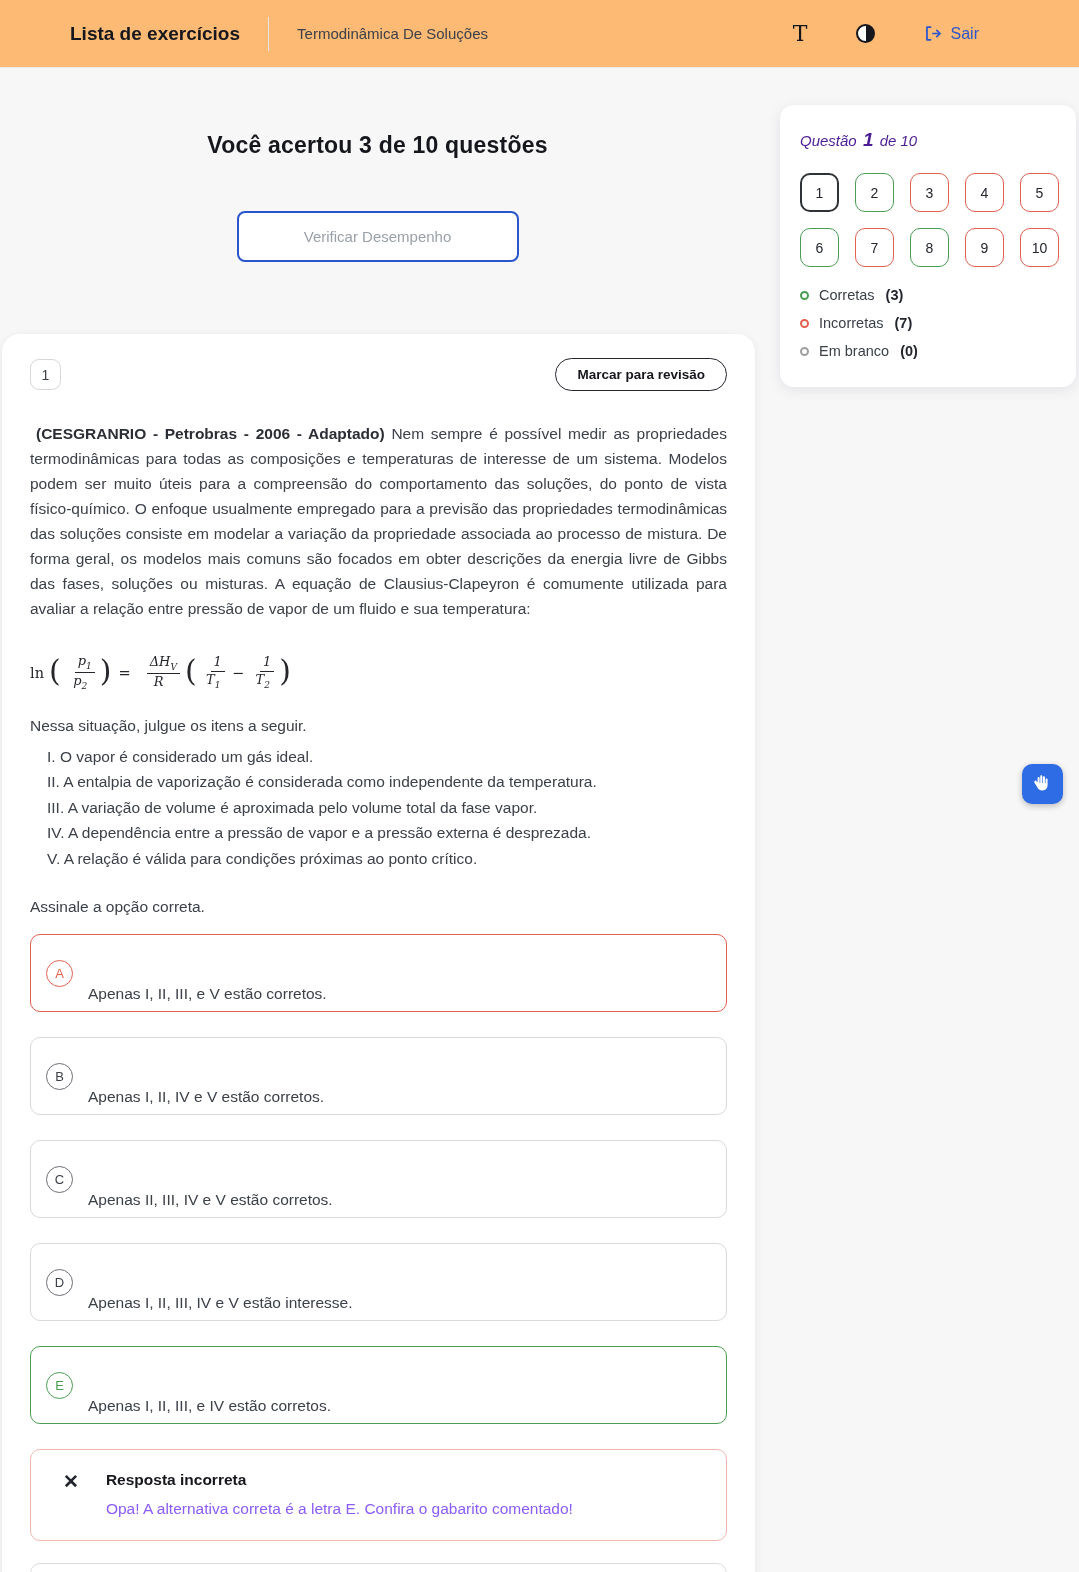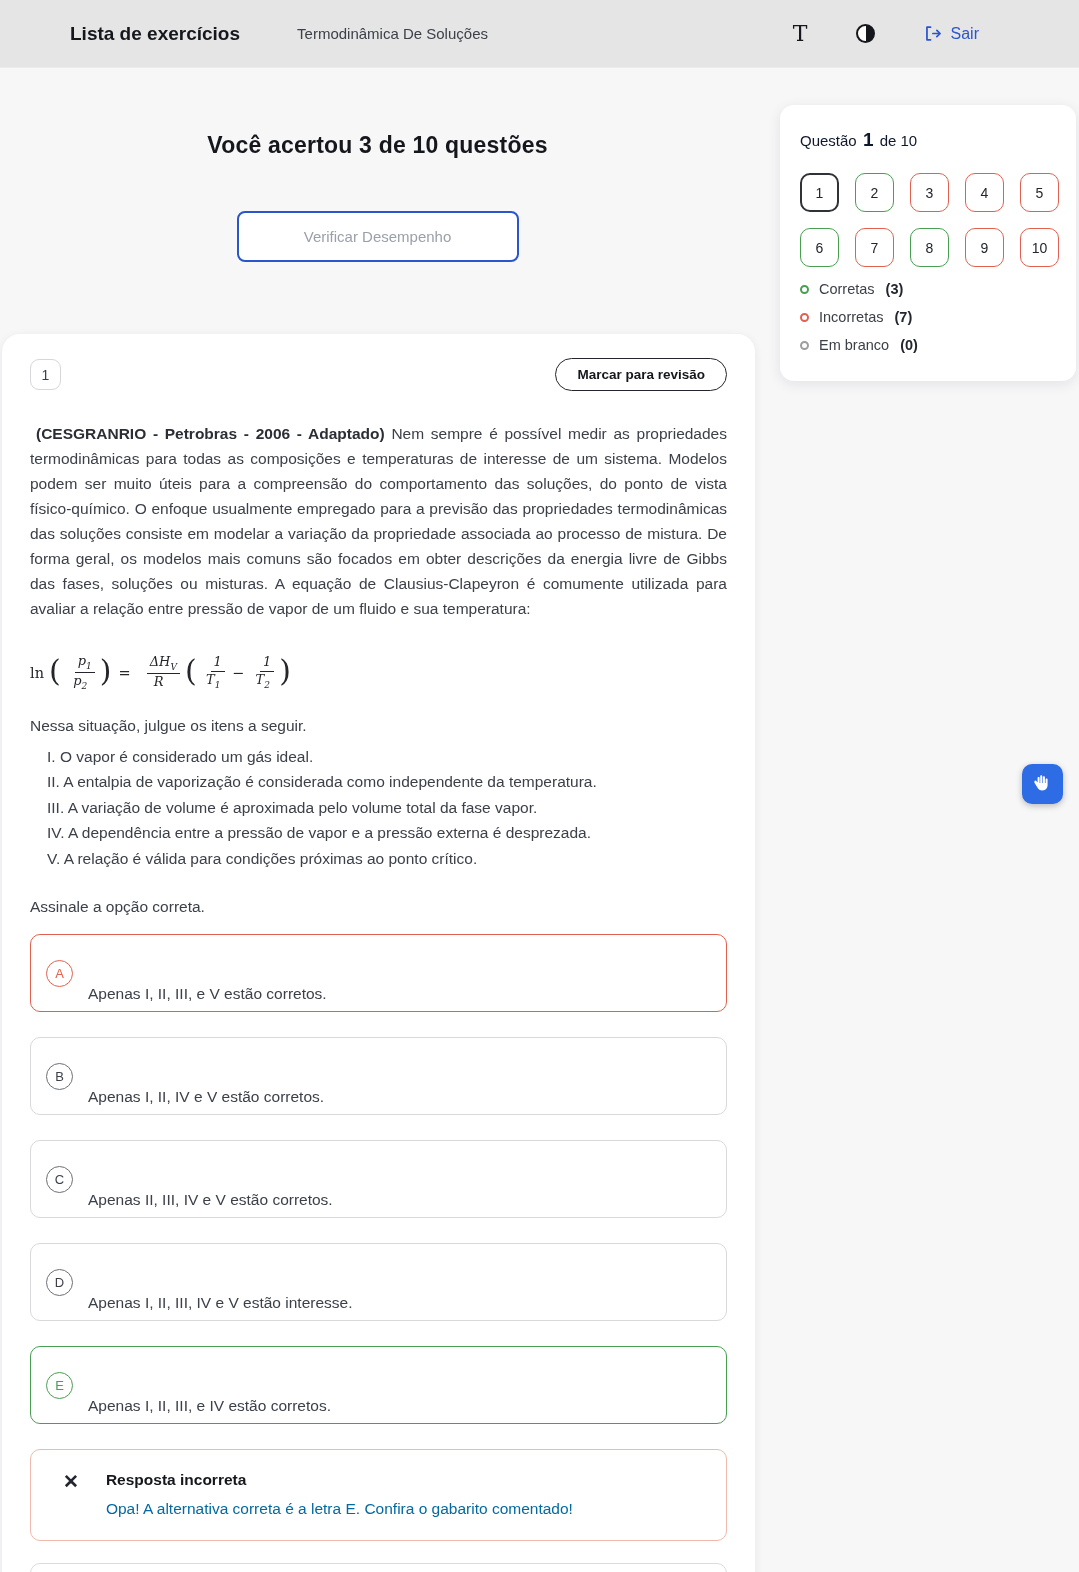--- a/index.html
+++ b/index.html
@@ -8,21 +8,21 @@
     width:1079px; height:1572px; overflow:hidden;
     background:#f7f7f8;
     font-family:"Liberation Sans", sans-serif;
     color:#1f2430;
   }
   button { font-family:"Liberation Sans", sans-serif; }
   .page { position:relative; width:1079px; height:1572px; }
 
   
   .topbar {
-    height:68px; background:#e5e5e5; border-bottom:1px solid #ececec;
+    height:68px; background:#fdba74; border-bottom:1px solid #ececec;
     display:flex; align-items:center; padding:0 100px 0 70px;
   }
   .topbar-title { font-size:19px; font-weight:bold; color:#15171c; white-space:nowrap; }
   .topbar-divider { width:1px; height:34px; background:#e4e4e6; margin:0 28px; }
   .topbar-subtitle { font-size:15px; color:#3c4049; white-space:nowrap; }
   .topbar-right { margin-left:auto; display:flex; align-items:center; gap:48px; }
   .icon-btn { background:none; border:none; cursor:pointer; padding:0; display:flex; align-items:center; }
   .tsize-glyph { font-family:"DejaVu Serif", serif; font-size:22px; color:#15171c; line-height:1; }
   .contrast-circle {
     width:19px; height:19px; border-radius:50%; border:2px solid #15171c;
@@ -96,44 +96,44 @@
   .option.correct { border-color:#4a9e52; }
   .option.correct .opt-letter { border-color:#4a9e52; color:#4a9e52; }
 
   
   .feedback {
     border:1px solid #efb9ad; border-radius:10px;
     padding:21px 24px 22px 32px; display:flex; gap:27px; align-items:flex-start;
   }
   .fb-x { font-size:19px; color:#23262e; font-weight:bold; line-height:1.2; }
   .fb-title { font-size:15.5px; font-weight:bold; color:#15171c; margin:0 0 11px; }
-  .fb-msg { font-size:15.5px; color:#0369a1; margin:0; }
+  .fb-msg { font-size:15.5px; color:#8b5cf6; margin:0; }
 
   
   .gabarito { border:1px solid #dcdcdd; border-radius:10px; margin-top:22px; padding:21px 22px 90px; }
   .gabarito h3 { margin:0; font-size:15.5px; color:#15171c; }
 
   
   .sidebar {
     position:absolute; left:780px; top:105px; width:296px;
     background:#fff; border-radius:14px; box-shadow:0 3px 14px rgba(20,20,40,.09);
     padding:24px 20px 28px;
   }
-  .sb-head { font-size:15px; color:#0f172a; }
+  .sb-head { font-size:15px; color:#4c1d95;font-style:italic; }
   .sb-head .num { font-size:19px; font-weight:bold; padding:0 2px; }
   .qnav { margin-top:22px; display:grid; grid-template-columns:repeat(5, 39px); gap:16px; }
   .qnav-btn {
     width:39px; height:39px; border:1px solid #cfcfd2; border-radius:10px;
     background:#fff; font-size:14px; color:#23262e; cursor:pointer;
     display:flex; align-items:center; justify-content:center;
   }
   .qnav-btn.current { border:2px solid #2f3237; }
   .qnav-btn.correct { border-color:#4a9e52; }
   .qnav-btn.incorrect { border-color:#e2614e; }
-  .legend { margin-top:14px; display:flex; flex-direction:column; gap:12px; }
+  .legend { margin-top:20px; display:flex; flex-direction:column; gap:12px; }
   .legend-row { display:flex; align-items:center; gap:10px; font-size:14.5px; color:#3c4049; }
   .legend-dot { width:9px; height:9px; border-radius:50%; border:2px solid #9e9e9e; flex-shrink:0; }
   .legend-dot.correct { border-color:#4a9e52; }
   .legend-dot.incorrect { border-color:#e2614e; }
   .legend-dot.blank { border-color:#9e9e9e; }
   .legend-row b { margin-left:1px; color:#23262e; }
 
   
   .hand-btn {
     position:absolute; right:16px; top:764px; width:41px; height:40px;

